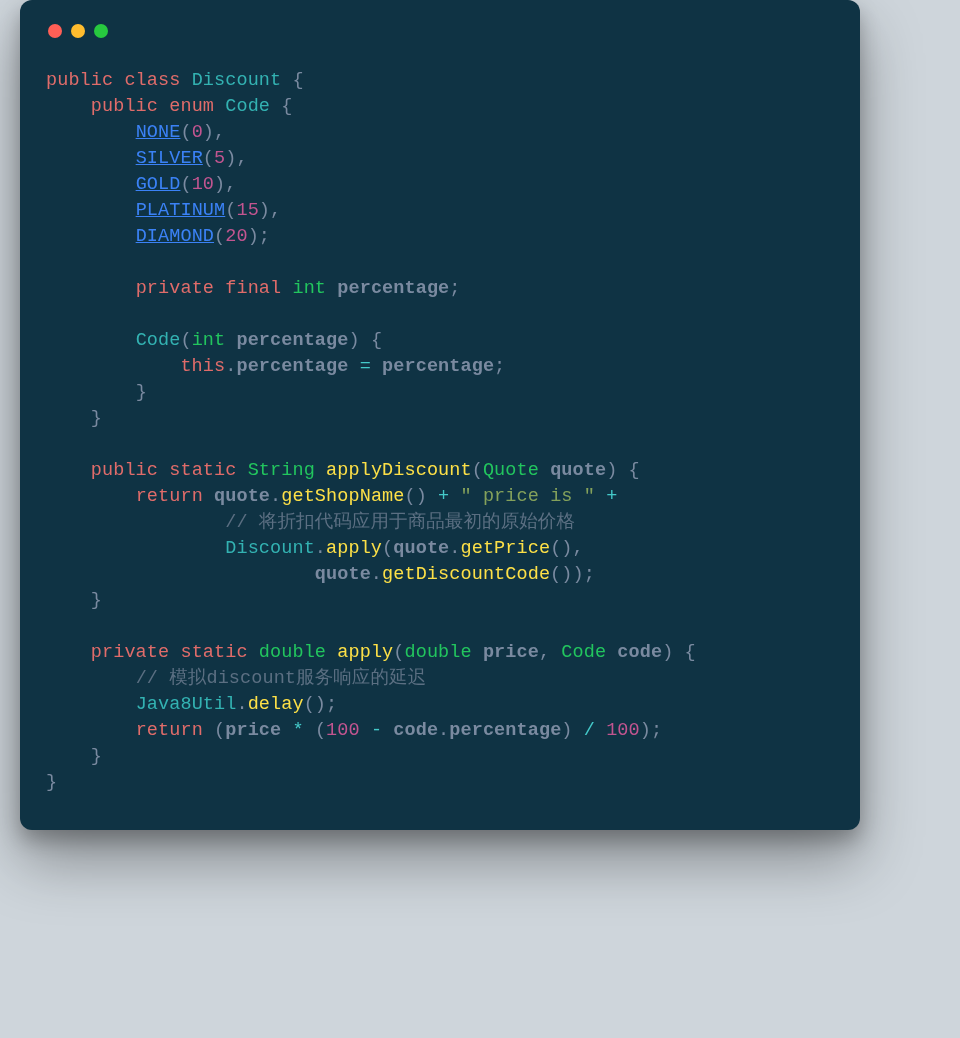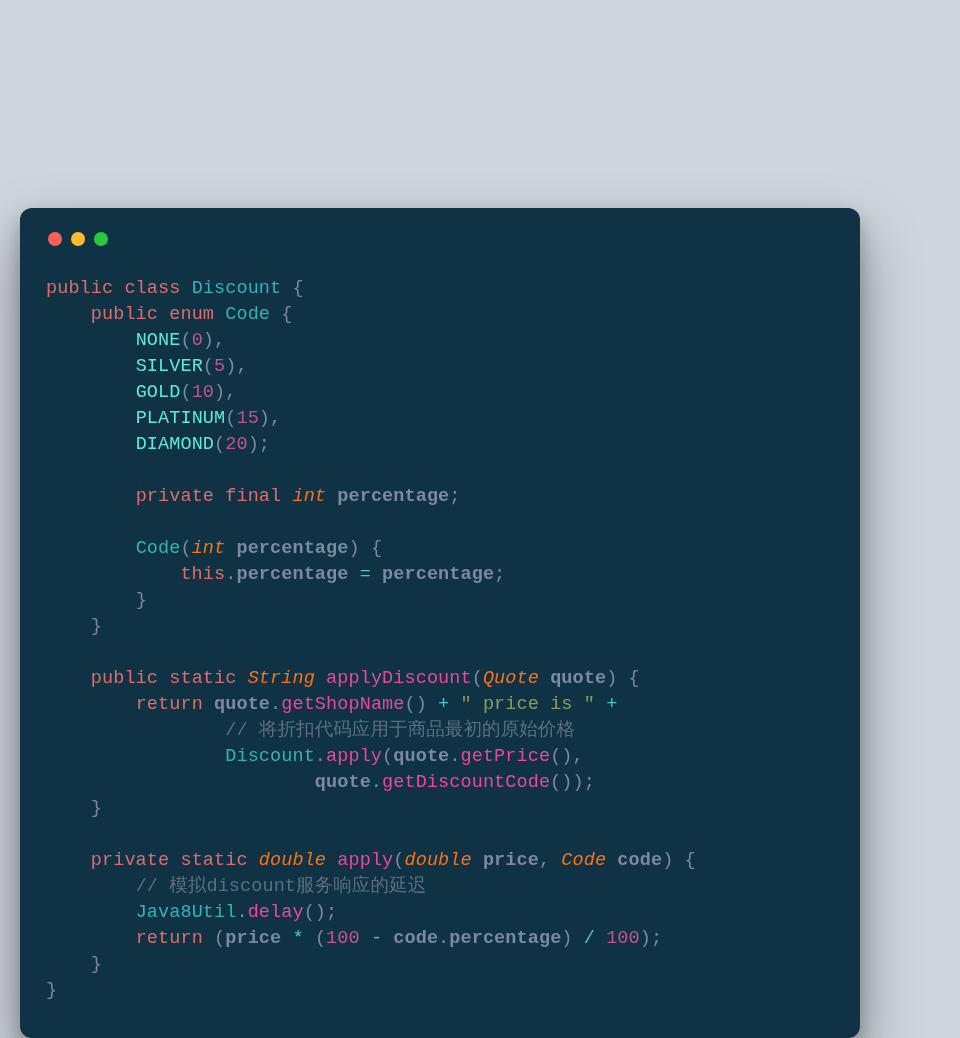--- a/index.html
+++ b/index.html
@@ -4,21 +4,21 @@
 <style>
   * { box-sizing: border-box; }
   html, body {
     margin: 0; padding: 0;
     width: 960px; height: 1038px;
     background: #ced5db;
     font-family: ui-monospace, "SF Mono", Menlo, Consolas, "Liberation Mono", monospace;
   }
   .stage {
     width: 880px; height: 1038px;
-    display: flex; align-items: flex-end; justify-content: center;
+    display: flex; align-items: flex-start; justify-content: center;
   }
   .window {
     width: 840px;
     background: #0f3344;
     border-radius: 12px;
     box-shadow: 0 30px 60px rgba(0,0,0,0.35), 0 10px 20px rgba(0,0,0,0.25);
     padding: 22px 26px 34px 26px;
   }
   .titlebar {
     display: flex; gap: 9px; align-items: center;
@@ -28,30 +28,30 @@
   .code {
     font-size: 18.5px;
     line-height: 26px;
     white-space: pre;
     letter-spacing: 0.1px;
   }
   .row { display: block; }
 
   
   .kw      { color: #e06c6a; }   
-  .type    { color: #f97316; font-style: italic; }   
+  .type    { color: #22c55e; }   
   .cls     { color: #33b2b2; }   
   .id      { color: #7a8aa0; font-weight: bold; }   
-  .fn      { color: #ec4899; }   
+  .fn      { color: #fde047; }   
   .punct   { color: #7a8aa0; }   
   .op      { color: #44c9c9; }   
   .num     { color: #c25590; }   
   .str     { color: #84a15b; }   
   .cmt     { color: #5b6f82; } 
-  .enumc   { color: #5eead4; }   
+  .enumc   { color: #3b82f6; text-decoration: underline; }   
 </style>
 </head>
 <body>
 
 <div class="stage">
   <div class="window">
     <div class="titlebar">
       <span class="dot" style="background:#ff5f56"></span>
       <span class="dot" style="background:#ffbd2e"></span>
       <span class="dot" style="background:#27c93f"></span>

